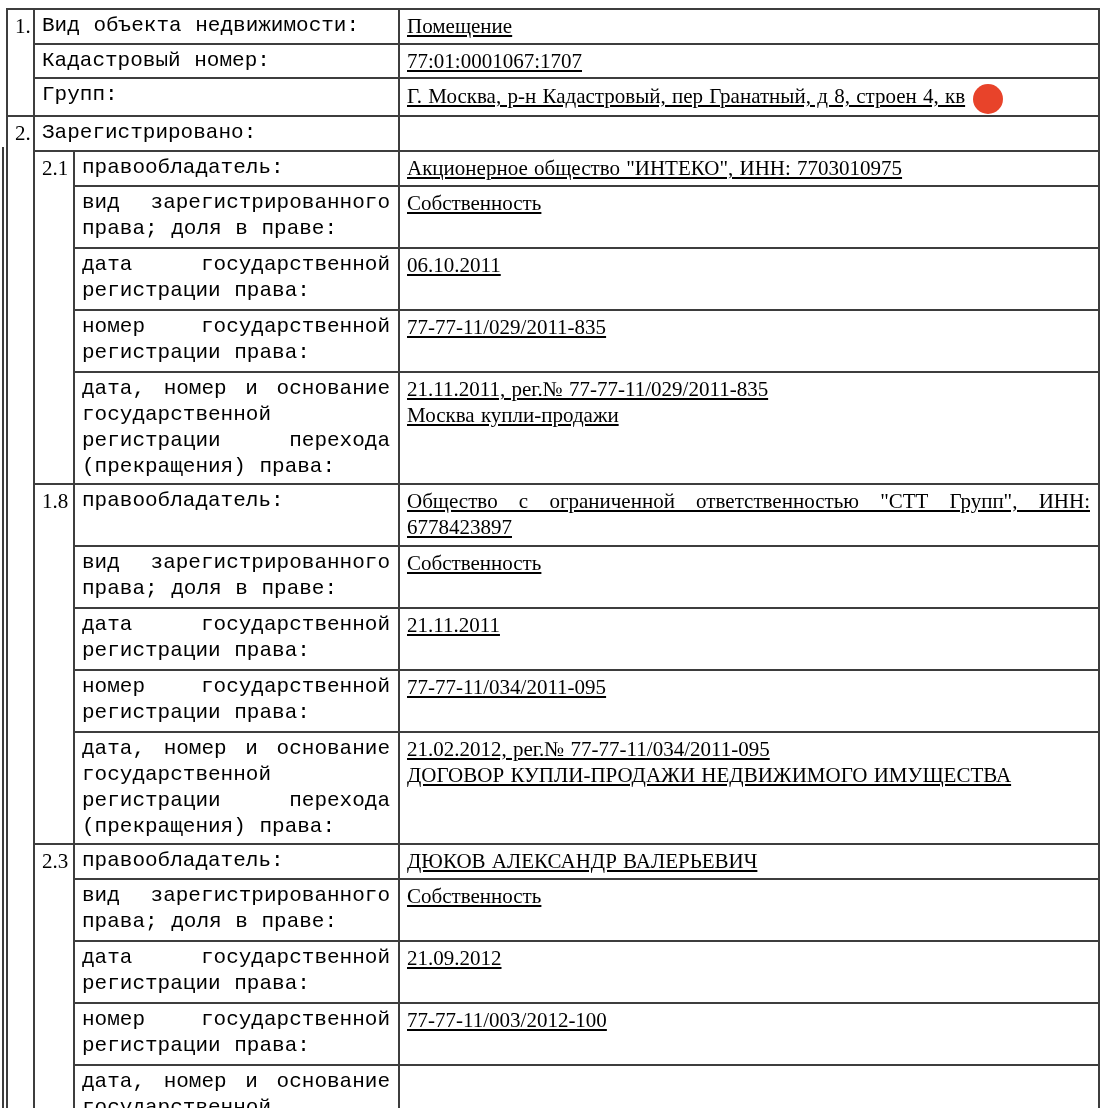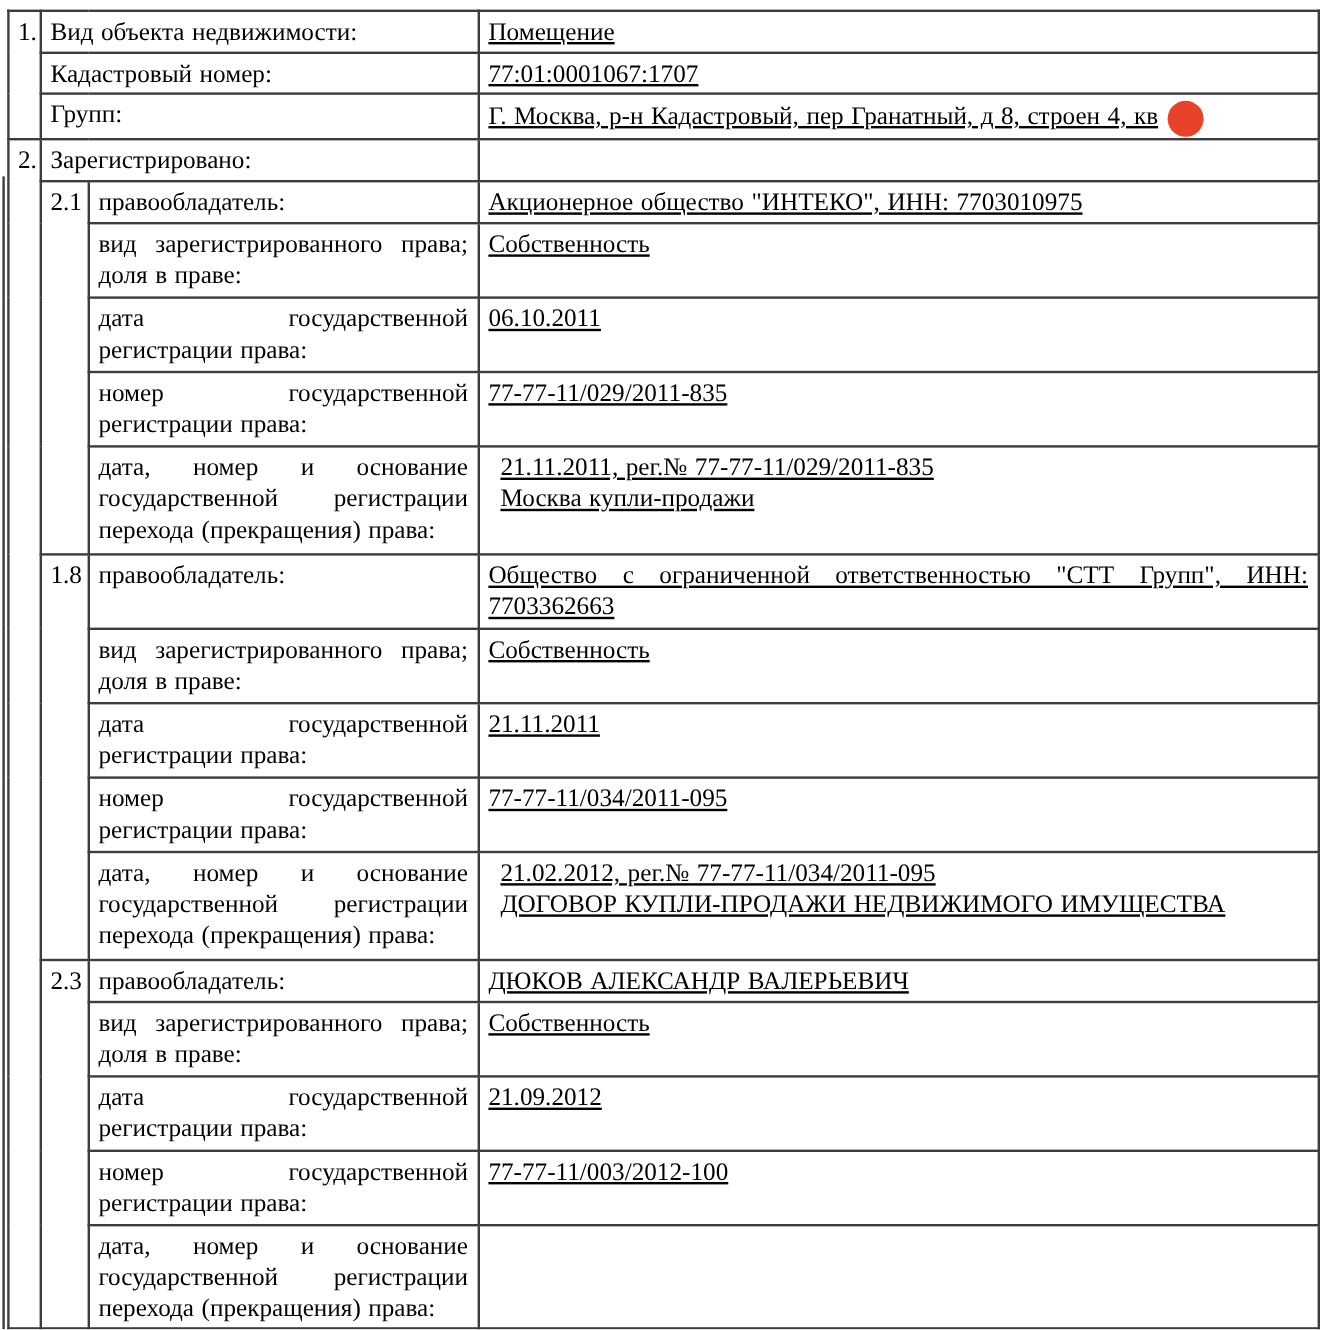--- a/index.html
+++ b/index.html
@@ -33,20 +33,21 @@
     overflow: visible;
     word-spacing: 1px;
   }
   td.num {
     text-align: center;
     padding: 3px 2px;
   }
   td.label {
     text-align: justify;
     padding: 3px 16px 3px 7px;
+    font-family: Liberation Mono, monospace;
   }
   td.value {
     text-align: justify;
     text-decoration: underline;
   }
   tr.h1 { height: 35px; }
   tr.h1b { height: 34px; margin-left: 20px; }
   tr.h2 { height: 62px; padding-left: 40px; }
   tr.h3 { height: 90px; }
   tr.h3s { height: 86px; }
@@ -63,21 +64,21 @@
     background: #e8432a;
   }
   .outer-left-line {
     position: absolute;
     left: 2px;
     top: 147px;
     width: 2px;
     height: 961px;
     background: #3d3d3d;
   }
-  .vline2 { display: block; margin-left: 10px; }
+  .vline2 { display: block; }
 </style>
 </head>
 <body>
 
 <div id="page">
   <div class="outer-left-line"></div>
 
   <table class="doc">
     <colgroup>
       <col style="width:27px">
@@ -128,21 +129,21 @@
         <td class="label">дата, номер и основание государственной регистрации перехода (прекращения) права:</td>
         <td class="value">
           <div class="vline2">21.11.2011, рег.№ 77-77-11/029/2011-835</div>
           <div class="vline2">Москва купли-продажи</div>
         </td>
       </tr>
 
       <tr class="h2">
         <td class="num" rowspan="5">1.8</td>
         <td class="label">правообладатель:</td>
-        <td class="value">Общество с ограниченной ответственностью "СТТ Групп", ИНН: 7703362663</td>
+        <td class="value">Общество с ограниченной ответственностью "СТТ Групп", ИНН: 6778423897</td>
       </tr>
       <tr class="h2">
         <td class="label">вид зарегистрированного права; доля в праве:</td>
         <td class="value">Собственность</td>
       </tr>
       <tr class="h2">
         <td class="label">дата государственной регистрации права:</td>
         <td class="value">21.11.2011</td>
       </tr>
       <tr class="h2">

